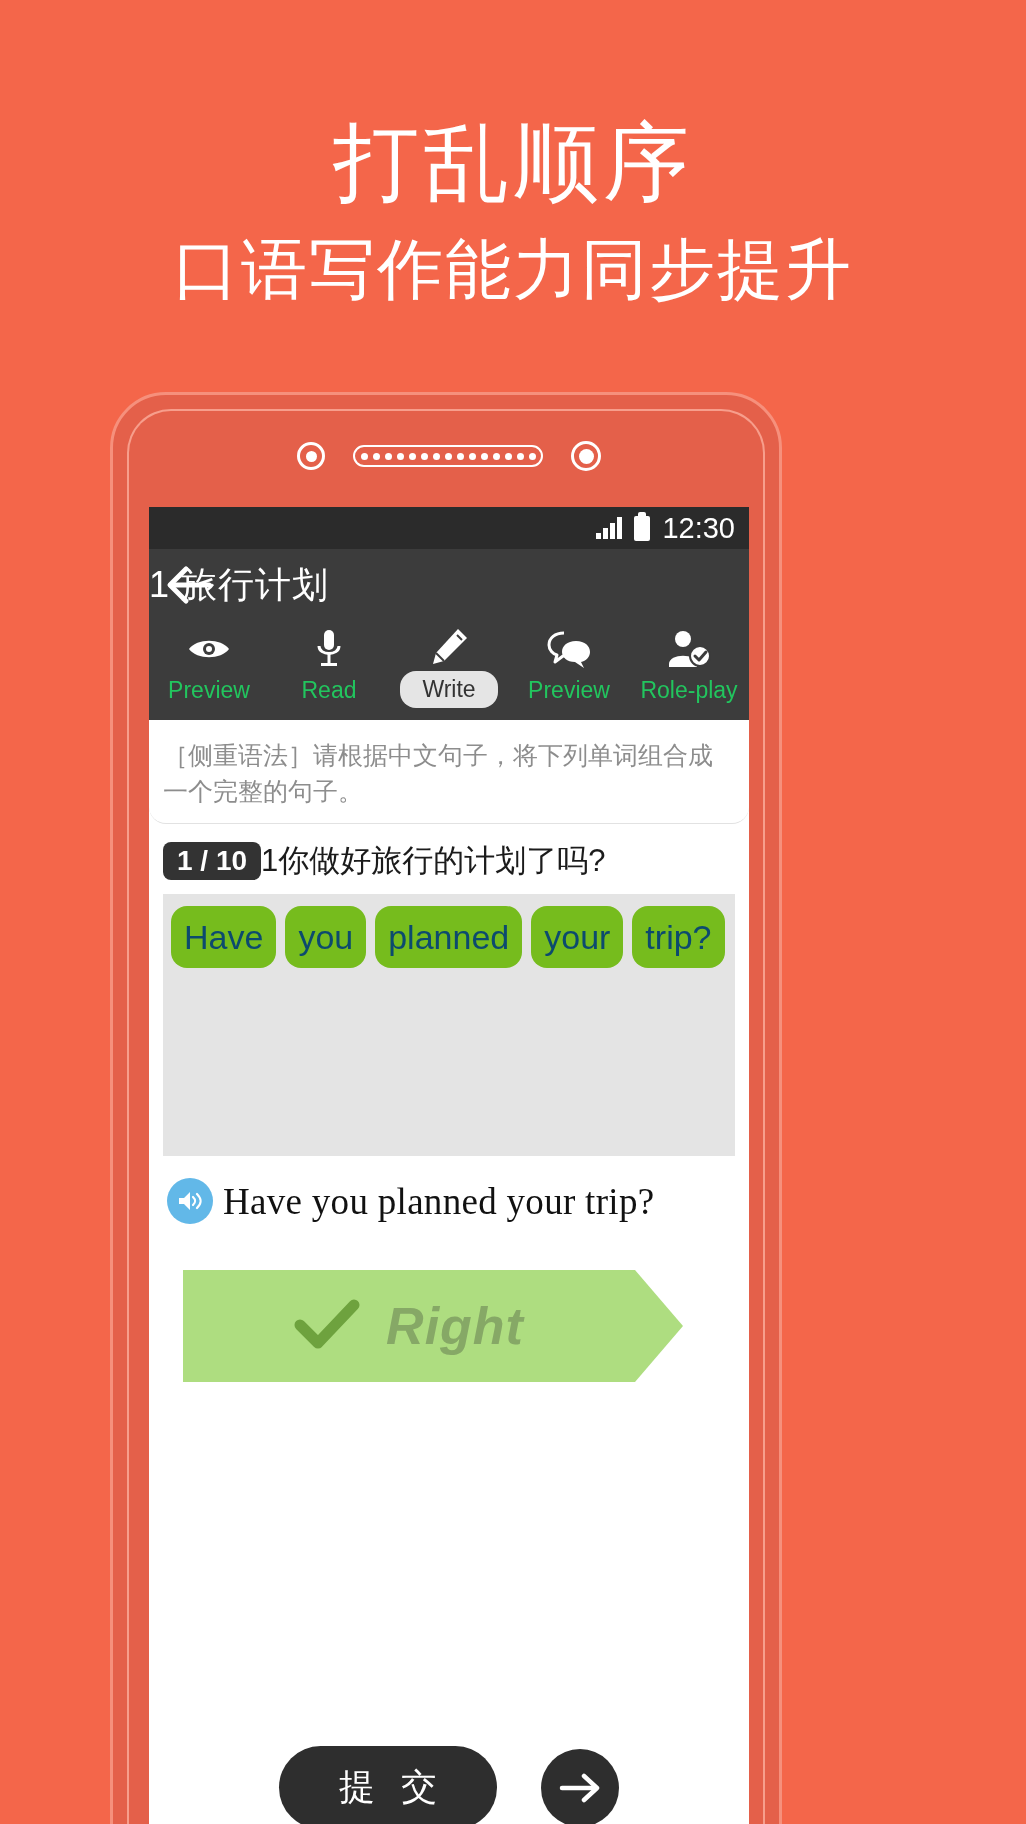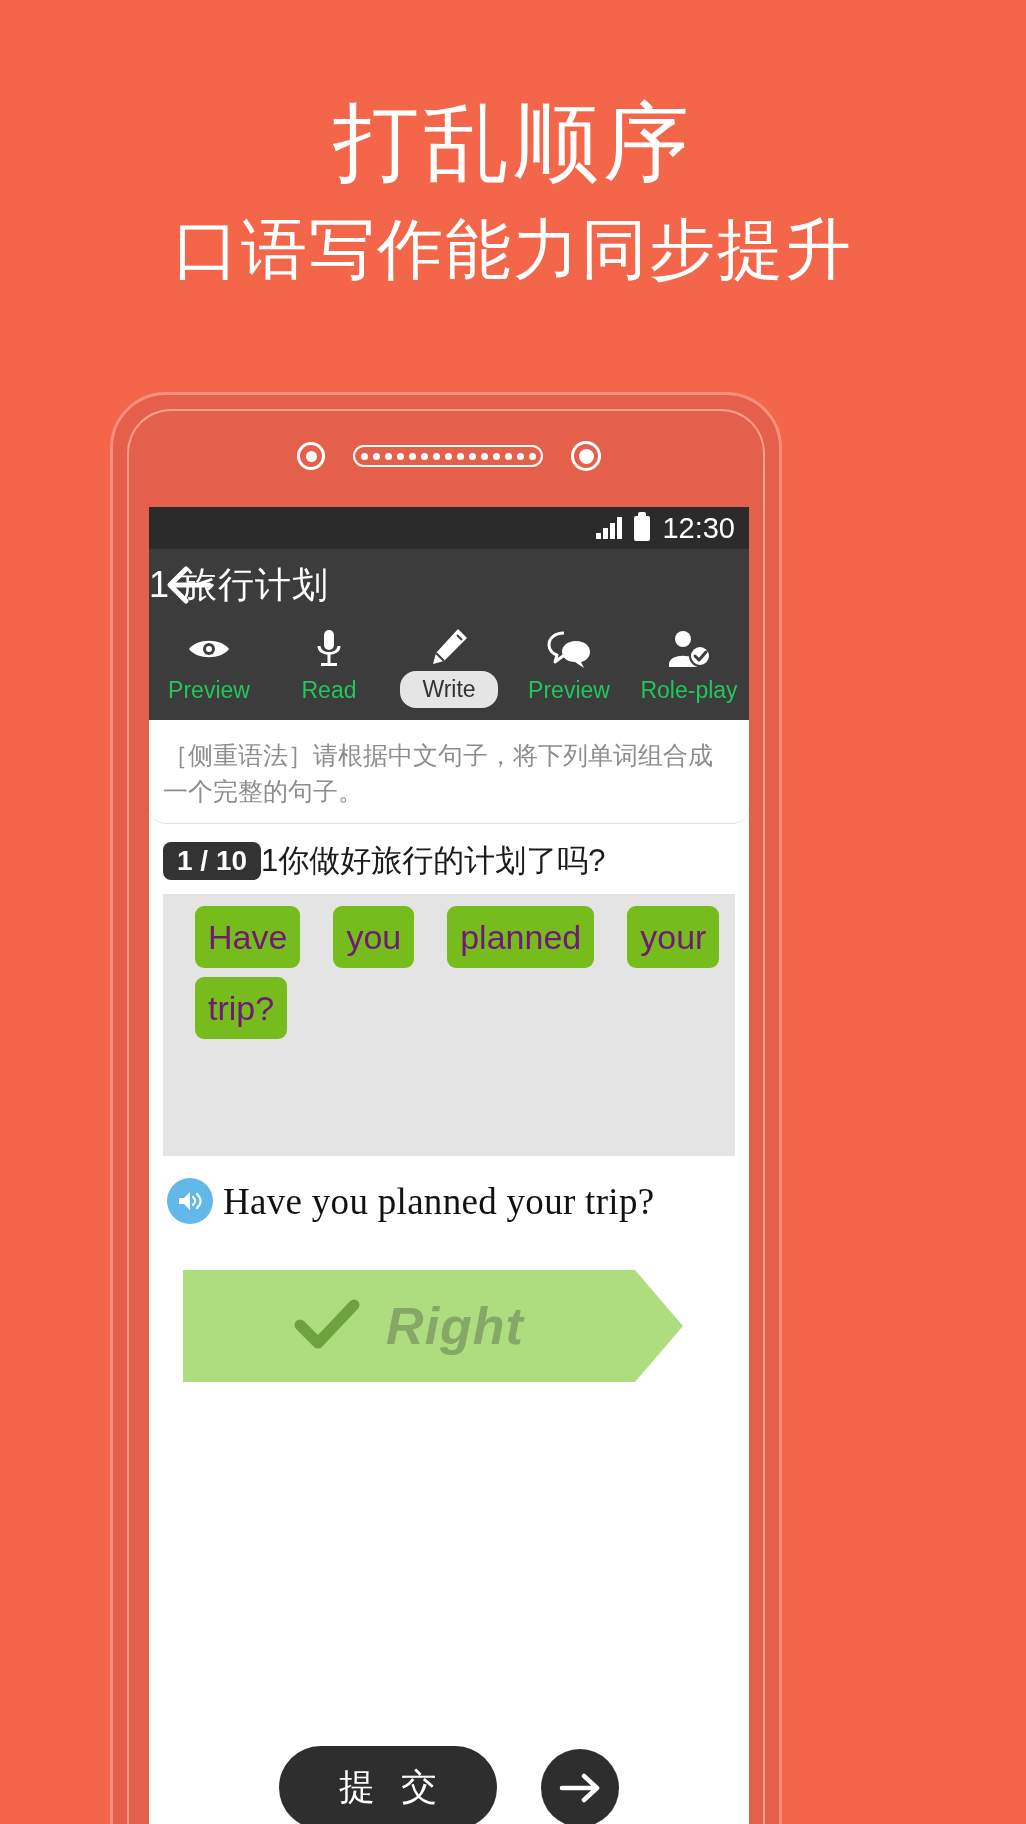--- a/index.html
+++ b/index.html
@@ -11,21 +11,21 @@
   }
   #page {
     position: relative;
     width: 1026px; height: 1824px;
     background: #f4664a;
   }
 
   
   .promo {
     position: absolute;
-    top: 96px; left: 0; width: 1026px;
+    top: 116px; left: 0; width: 1026px;
     text-align: center;
     color: #ffffff;
   }
   .promo-title {
     font-size: 86px;
     line-height: 1.08;
     font-weight: 300;
     letter-spacing: 4px;
     color: #ffffff;
   }
@@ -158,25 +158,24 @@
   }
   .qtext { font-size: 31px; color: #1b1b1b; }
 
   
   .tray {
     margin: 0 14px; background: #e4e4e4;
     min-height: 262px; padding: 12px 8px;
     display: flex; flex-wrap: wrap; align-content: flex-start; gap: 9px;
   }
   .chip {
-    background: #76bc1d; color: #701a75;
+    background: #76bc1d; color: #0c4a6e;
     font-size: 34px; line-height: 1;
-    padding: 14px 13px; border-radius: 9px;
+    padding: 14px 13px; border-radius: 16px;
     white-space: nowrap;
-    margin-left: 24px;
   }
 
   
   .answer-row {
     display: flex; align-items: center; gap: 10px;
     padding: 22px 14px 12px 18px;
   }
   .speaker-btn {
     width: 46px; height: 46px; border-radius: 50%;
     background: #62b8e8; flex: none;

